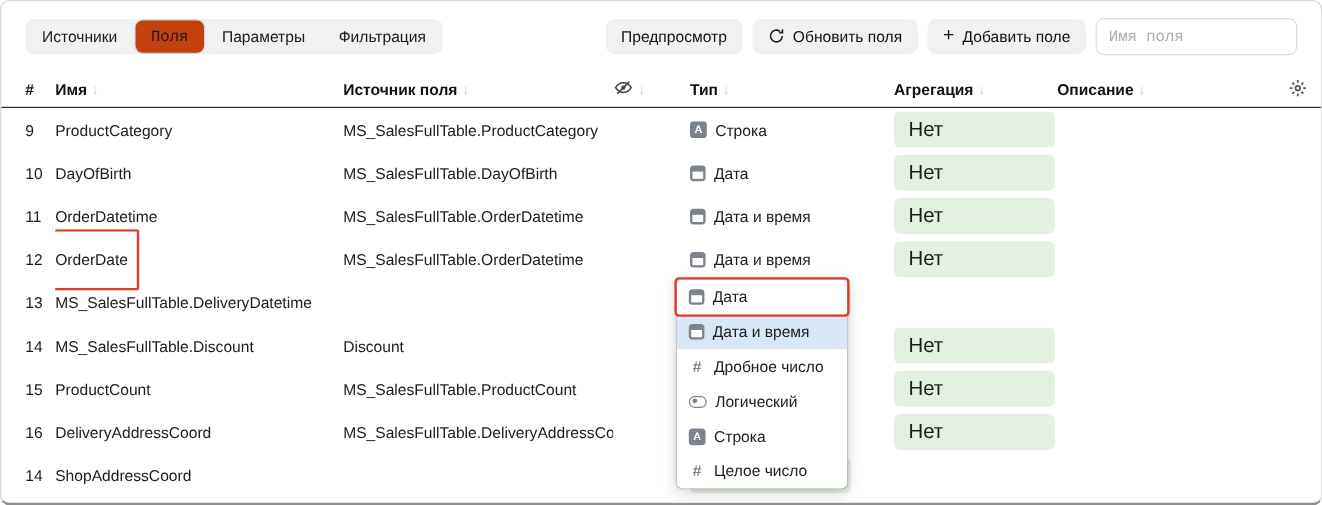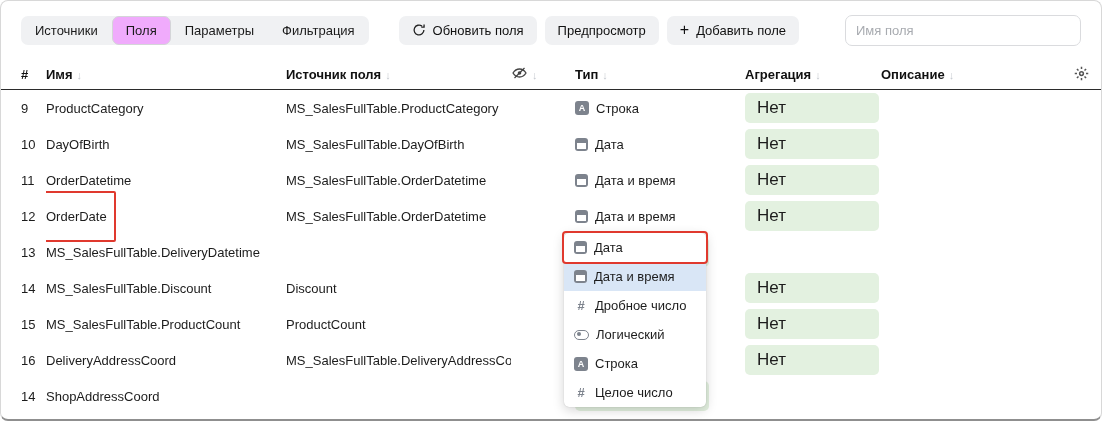--- a/index.html
+++ b/index.html
@@ -5,28 +5,28 @@
   * { box-sizing: border-box; }
   body { margin:0; background:#fff; font-family:"Liberation Sans","DejaVu Sans",sans-serif; }
   .panel { position:relative; width:1102px; height:421px; border:1px solid #d8d8d8; border-bottom:2px solid #8f8f8f;
            border-radius:8px; overflow:hidden; background:#fff; }
 
   
   .topbar { display:flex; align-items:center; padding:14px 20px 0 20px; height:44px;justify-content:space-between; }
   .tabs { display:flex; background:#f0f1f3; border-radius:7px; }
   .tab { padding:6px 13px; font-size:13px; color:#1a1a1a; border:1px solid transparent; border-radius:7px;
          white-space:nowrap; cursor:pointer; }
-  .tab.active { background:#f0abfc; border-color:#d4d5d8; }
+  .tab.active { background:#c2410c; border-color:#d4d5d8;font-family:Liberation Mono, monospace; }
   .actions { margin-left:auto; display:flex; align-items:center; gap:8px; }
   .btn { display:flex; align-items:center; gap:7px; background:#f0f1f3; border:none; border-radius:7px;
          padding:7px 13px; font-size:13px; color:#111; cursor:pointer; font-family:inherit; white-space:nowrap; }
   .btn svg { display:block; }
   .plus-glyph { font-size:16px; line-height:10px; font-weight:400; }
-  .field-input { width:236px; padding:7px 10px; border:1px solid #dadbde; border-radius:7px; font-size:13px;
-                 font-family:Liberation Sans, sans-serif; color:#111; outline:none;margin-left:38px; }
+  .field-input { width:168px; padding:7px 10px; border:1px solid #dadbde; border-radius:7px; font-size:13px;
+                 font-family:Liberation Mono, monospace; color:#111; outline:none; }
   .field-input::placeholder { color:#a8abb0; }
 
   
   .table { position:relative; margin-top:15px; }
   .hrow, .row { display:grid; grid-template-columns:25px 240px 225px 64px 170px 136px 1fr 30px;
                 align-items:center; padding:0 12px 0 20px; }
   .hrow { height:30px; border-bottom:1px solid #2b2b2b; font-weight:700; font-size:13px; color:#111; }
   .row { height:36px; font-size:13px; color:#1c1c1c; }
   .hcell { display:flex; align-items:center; gap:4px; overflow:hidden; }
   .sort { color:#c6cad0; font-size:11px; font-weight:400; }
@@ -64,32 +64,32 @@
 
   <div class="topbar">
     <div class="tabs">
       <div class="tab">Источники</div>
       <div class="tab active">Поля</div>
       <div class="tab">Параметры</div>
       <div class="tab">Фильтрация</div>
     </div>
     <div class="actions">
       <button class="btn">
+        <span>Предпросмотр</span>
+      </button>
+      <button class="btn">
         <span>
           <svg width="14" height="14" viewBox="0 0 16 16">
             <path d="M13.6 8a5.6 5.6 0 1 1-2.2-4.45" fill="none" stroke="#222" stroke-width="1.5"></path>
             <path d="M13.8 1.6v3.2h-3.2" fill="none" stroke="#222" stroke-width="1.5"></path>
           </svg>
         </span>
         <span>Обновить поля</span>
       </button>
       <button class="btn">
-        <span>Предпросмотр</span>
-      </button>
-      <button class="btn">
         <span class="plus-glyph">+</span>
         <span>Добавить поле</span>
       </button>
       <input class="field-input" type="text" placeholder="Имя поля" style="">
     </div>
   </div>
 
   <div class="table">
 
     <div class="hrow">
@@ -210,22 +210,22 @@
       <div class="cell c-name"><span>Discount</span></div>
       <div class="cell"></div>
       <div class="cell c-type"></div>
       <div class="cell"><span class="pill">Нет</span></div>
       <div class="cell"></div>
       <div class="cell"></div>
     </div>
 
     <div class="row">
       <div class="cell c-idx">15</div>
+      <div class="cell c-name"><span>ProductCount</span></div>
       <div class="cell c-src">MS_SalesFullTable.ProductCount</div>
-      <div class="cell c-name"><span>ProductCount</span></div>
       <div class="cell"></div>
       <div class="cell c-type"></div>
       <div class="cell"><span class="pill">Нет</span></div>
       <div class="cell"></div>
       <div class="cell"></div>
     </div>
 
     <div class="row">
       <div class="cell c-idx">16</div>
       <div class="cell c-name"><span>DeliveryAddressCoord</span></div>

